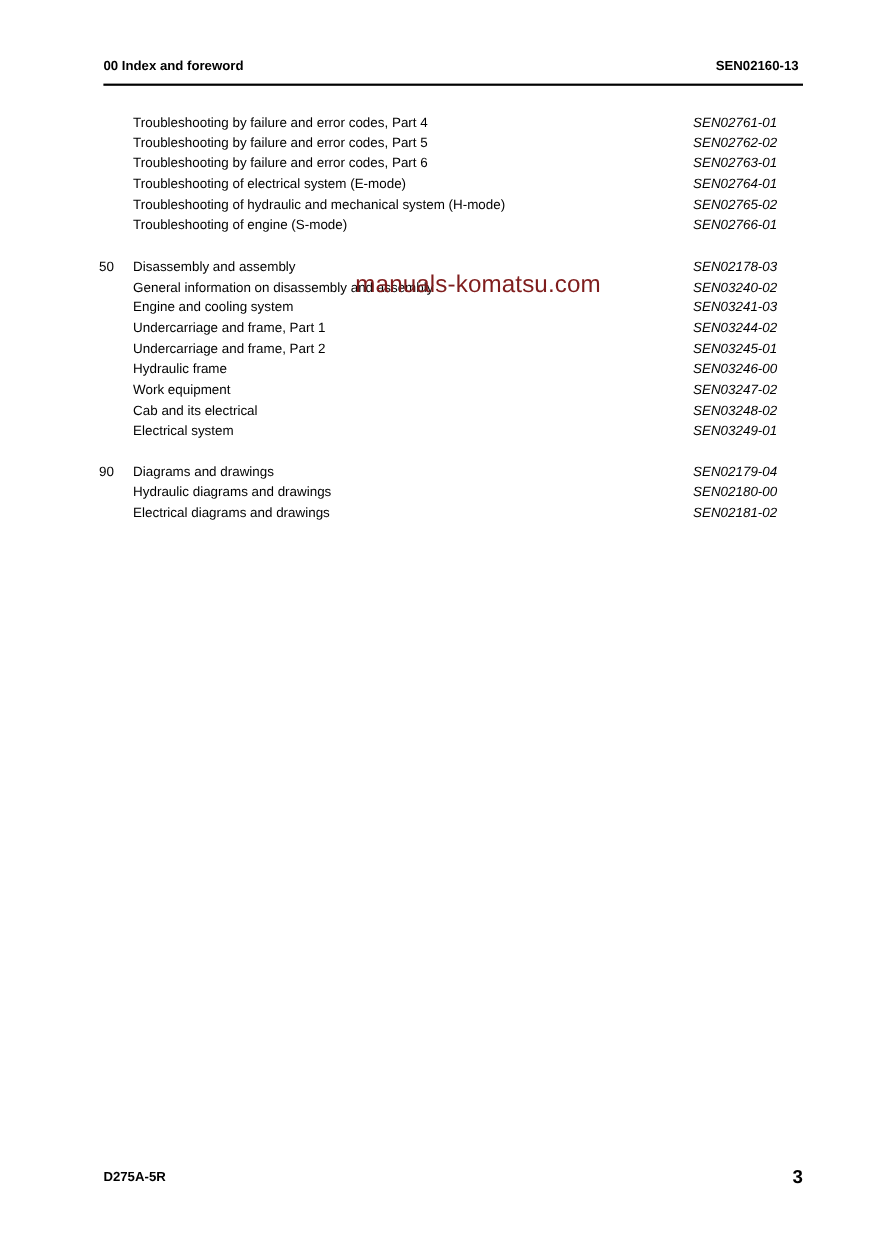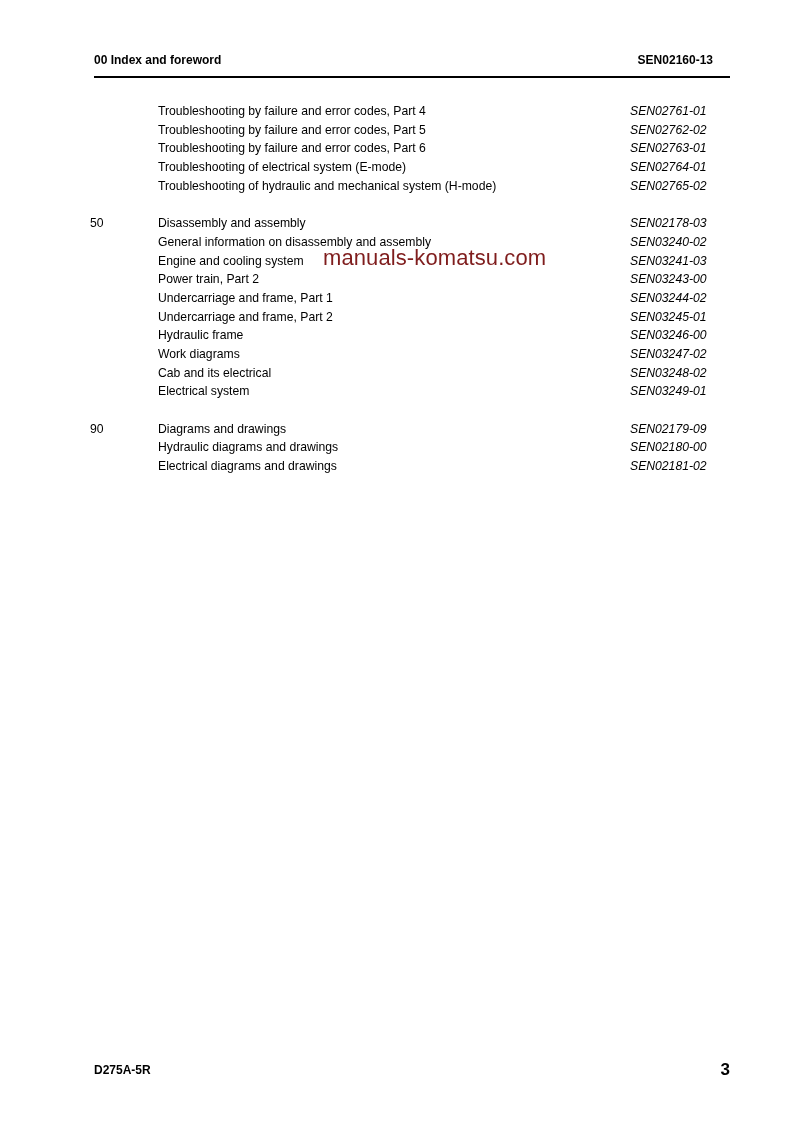--- a/index.html
+++ b/index.html
@@ -1,26 +1,26 @@
 <!DOCTYPE html>
 <html><head>
 <meta charset="utf-8">
 <style>
   html, body { margin: 0; padding: 0; background: #ffffff; }
   body { width: 794px; height: 1123px; position: relative; overflow: hidden;
          font-family: "Liberation Sans", sans-serif; color: #000; }
   .header { position: absolute; left: 94px; top: 53px; width: 636px; height: 16px;
             font-weight: bold; font-size: 12px; }
   .header .left { position: absolute; left: 0; top: 0; }
-  .header .right { position: absolute; right: 17px; top: 0; }
+  .header .right { position: absolute; right: 4px; top: 0; }
   .rule { position: absolute; left: 94px; top: 76px; width: 636px; height: 2px; background: #000; }
   .toc { position: absolute; left: 0; top: 102px; width: 794px; }
   .row { position: relative; height: 18.7px; font-size: 12.2px; line-height: 18.7px; }
   .row .num { position: absolute; left: 90px; }
-  .row .title { position: absolute; left: 121px; white-space: nowrap; margin-left: 37px; }
+  .row .title { position: absolute; left: 121px; white-space: nowrap; }
   .row .code { position: absolute; left: 630px; font-style: italic; }
   .gap { height: 18.7px; }
   .watermark { position: absolute; left: 323px; top: 245px; font-size: 22px;
                color: #7f1d1d; white-space: nowrap; letter-spacing: 0.1px; }
   .footer { position: absolute; left: 94px; top: 1060px; width: 636px; height: 22px; }
   .footer .model { position: absolute; left: 0; top: 3px; font-weight: bold; font-size: 12px; }
   .footer .page { position: absolute; right: 0; top: 0; font-weight: bold; font-size: 17px; }
 </style>
 </head>
 <body>
@@ -45,71 +45,71 @@
       <span class="code">SEN02763-01</span>
     </div>
   <div class="row">
       <span class="title">Troubleshooting of electrical system (E-mode)</span>
       <span class="code">SEN02764-01</span>
     </div>
   <div class="row">
       <span class="title">Troubleshooting of hydraulic and mechanical system (H-mode)</span>
       <span class="code">SEN02765-02</span>
     </div>
+  <div class="row">
+      <span class="title">Troubleshooting of engine (S-mode)</span>
+      <span class="code">SEN02766-01</span>
+    </div>
 
   <div class="gap"></div>
 
   <div class="row">
       <span class="num">50</span>
       <span class="title">Disassembly and assembly</span>
       <span class="code">SEN02178-03</span>
     </div>
   <div class="row">
       <span class="title">General information on disassembly and assembly</span>
       <span class="code">SEN03240-02</span>
     </div>
   <div class="row">
       <span class="title">Engine and cooling system</span>
       <span class="code">SEN03241-03</span>
     </div>
   <div class="row">
-      <span class="title">Power train, Part 2</span>
-      <span class="code">SEN03243-00</span>
-    </div>
-  <div class="row">
       <span class="title">Undercarriage and frame, Part 1</span>
       <span class="code">SEN03244-02</span>
     </div>
   <div class="row">
       <span class="title">Undercarriage and frame, Part 2</span>
       <span class="code">SEN03245-01</span>
     </div>
   <div class="row">
       <span class="title">Hydraulic frame</span>
       <span class="code">SEN03246-00</span>
     </div>
   <div class="row">
-      <span class="title">Work diagrams</span>
+      <span class="title">Work equipment</span>
       <span class="code">SEN03247-02</span>
     </div>
   <div class="row">
       <span class="title">Cab and its electrical</span>
       <span class="code">SEN03248-02</span>
     </div>
   <div class="row">
       <span class="title">Electrical system</span>
       <span class="code">SEN03249-01</span>
     </div>
 
   <div class="gap"></div>
 
   <div class="row">
       <span class="num">90</span>
       <span class="title">Diagrams and drawings</span>
-      <span class="code">SEN02179-09</span>
+      <span class="code">SEN02179-04</span>
     </div>
   <div class="row">
       <span class="title">Hydraulic diagrams and drawings</span>
       <span class="code">SEN02180-00</span>
     </div>
   <div class="row">
       <span class="title">Electrical diagrams and drawings</span>
       <span class="code">SEN02181-02</span>
     </div>
 </div>

